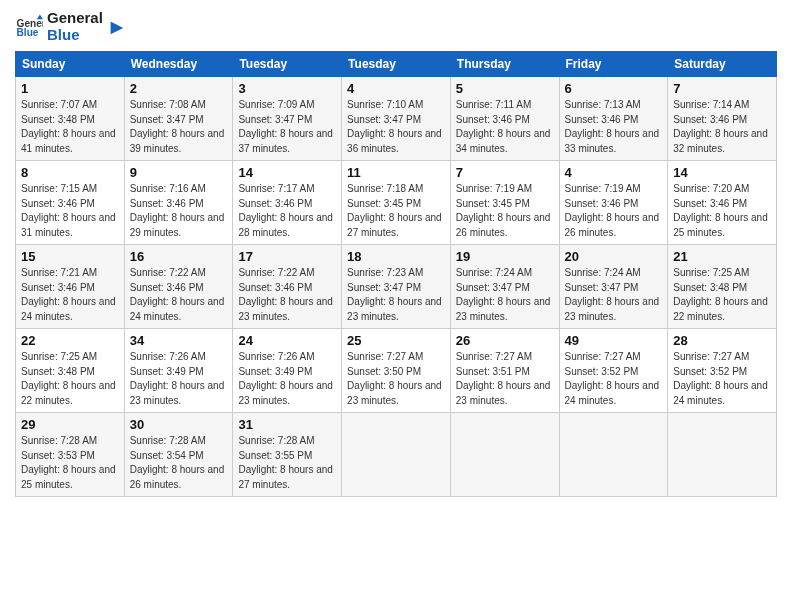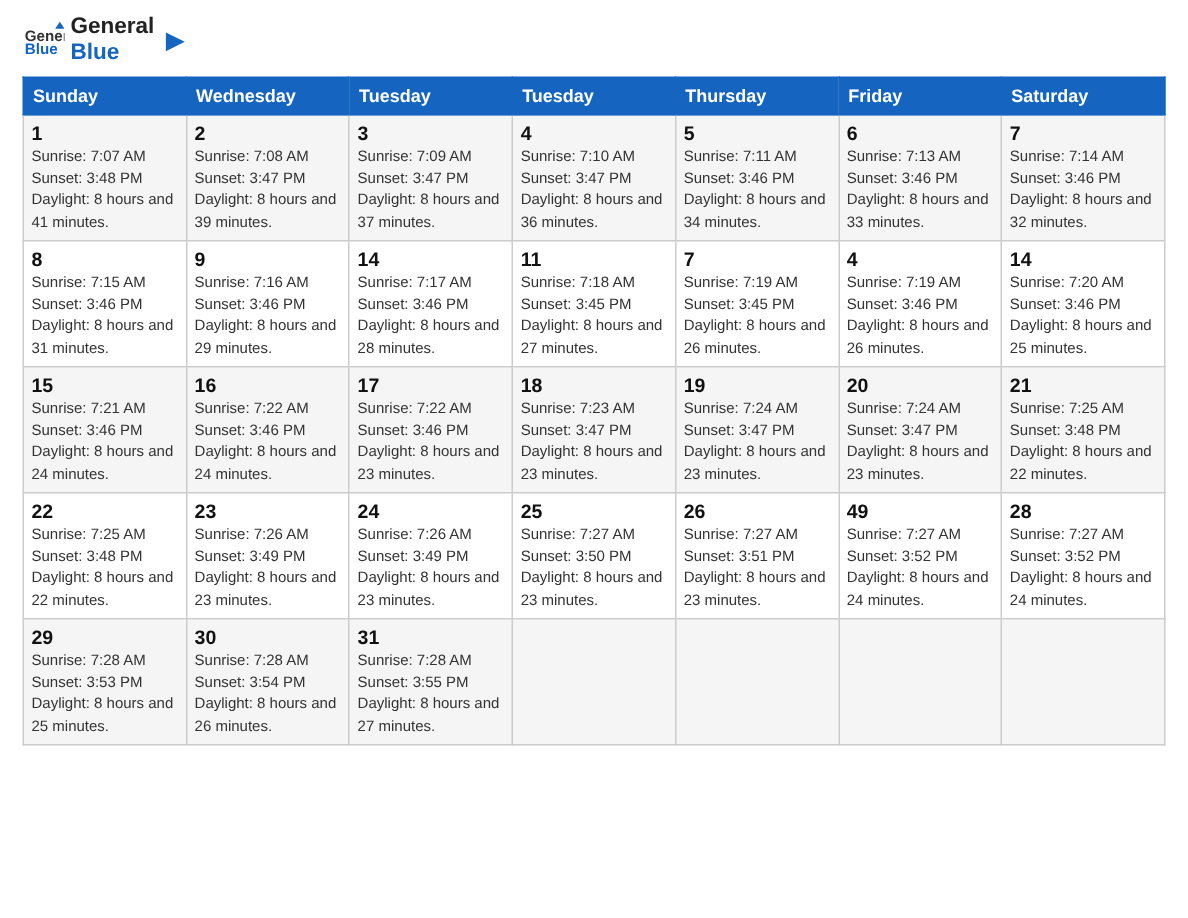--- a/index.html
+++ b/index.html
@@ -215,21 +215,21 @@
             <span class="day-num">21</span>
         <div class="day-info">Sunrise: 7:25 AM<br>Sunset: 3:48 PM<br>Daylight: 8 hours and 22 minutes.</div>
           </td>
         </tr>
         <tr>
           <td>
             <span class="day-num">22</span>
         <div class="day-info">Sunrise: 7:25 AM<br>Sunset: 3:48 PM<br>Daylight: 8 hours and 22 minutes.</div>
           </td>
           <td>
-            <span class="day-num">23</span>
+            <span class="day-num">34</span>
         <div class="day-info">Sunrise: 7:26 AM<br>Sunset: 3:49 PM<br>Daylight: 8 hours and 23 minutes.</div>
           </td>
           <td>
             <span class="day-num">24</span>
         <div class="day-info">Sunrise: 7:26 AM<br>Sunset: 3:49 PM<br>Daylight: 8 hours and 23 minutes.</div>
           </td>
           <td>
             <span class="day-num">25</span>
         <div class="day-info">Sunrise: 7:27 AM<br>Sunset: 3:50 PM<br>Daylight: 8 hours and 23 minutes.</div>
           </td>

